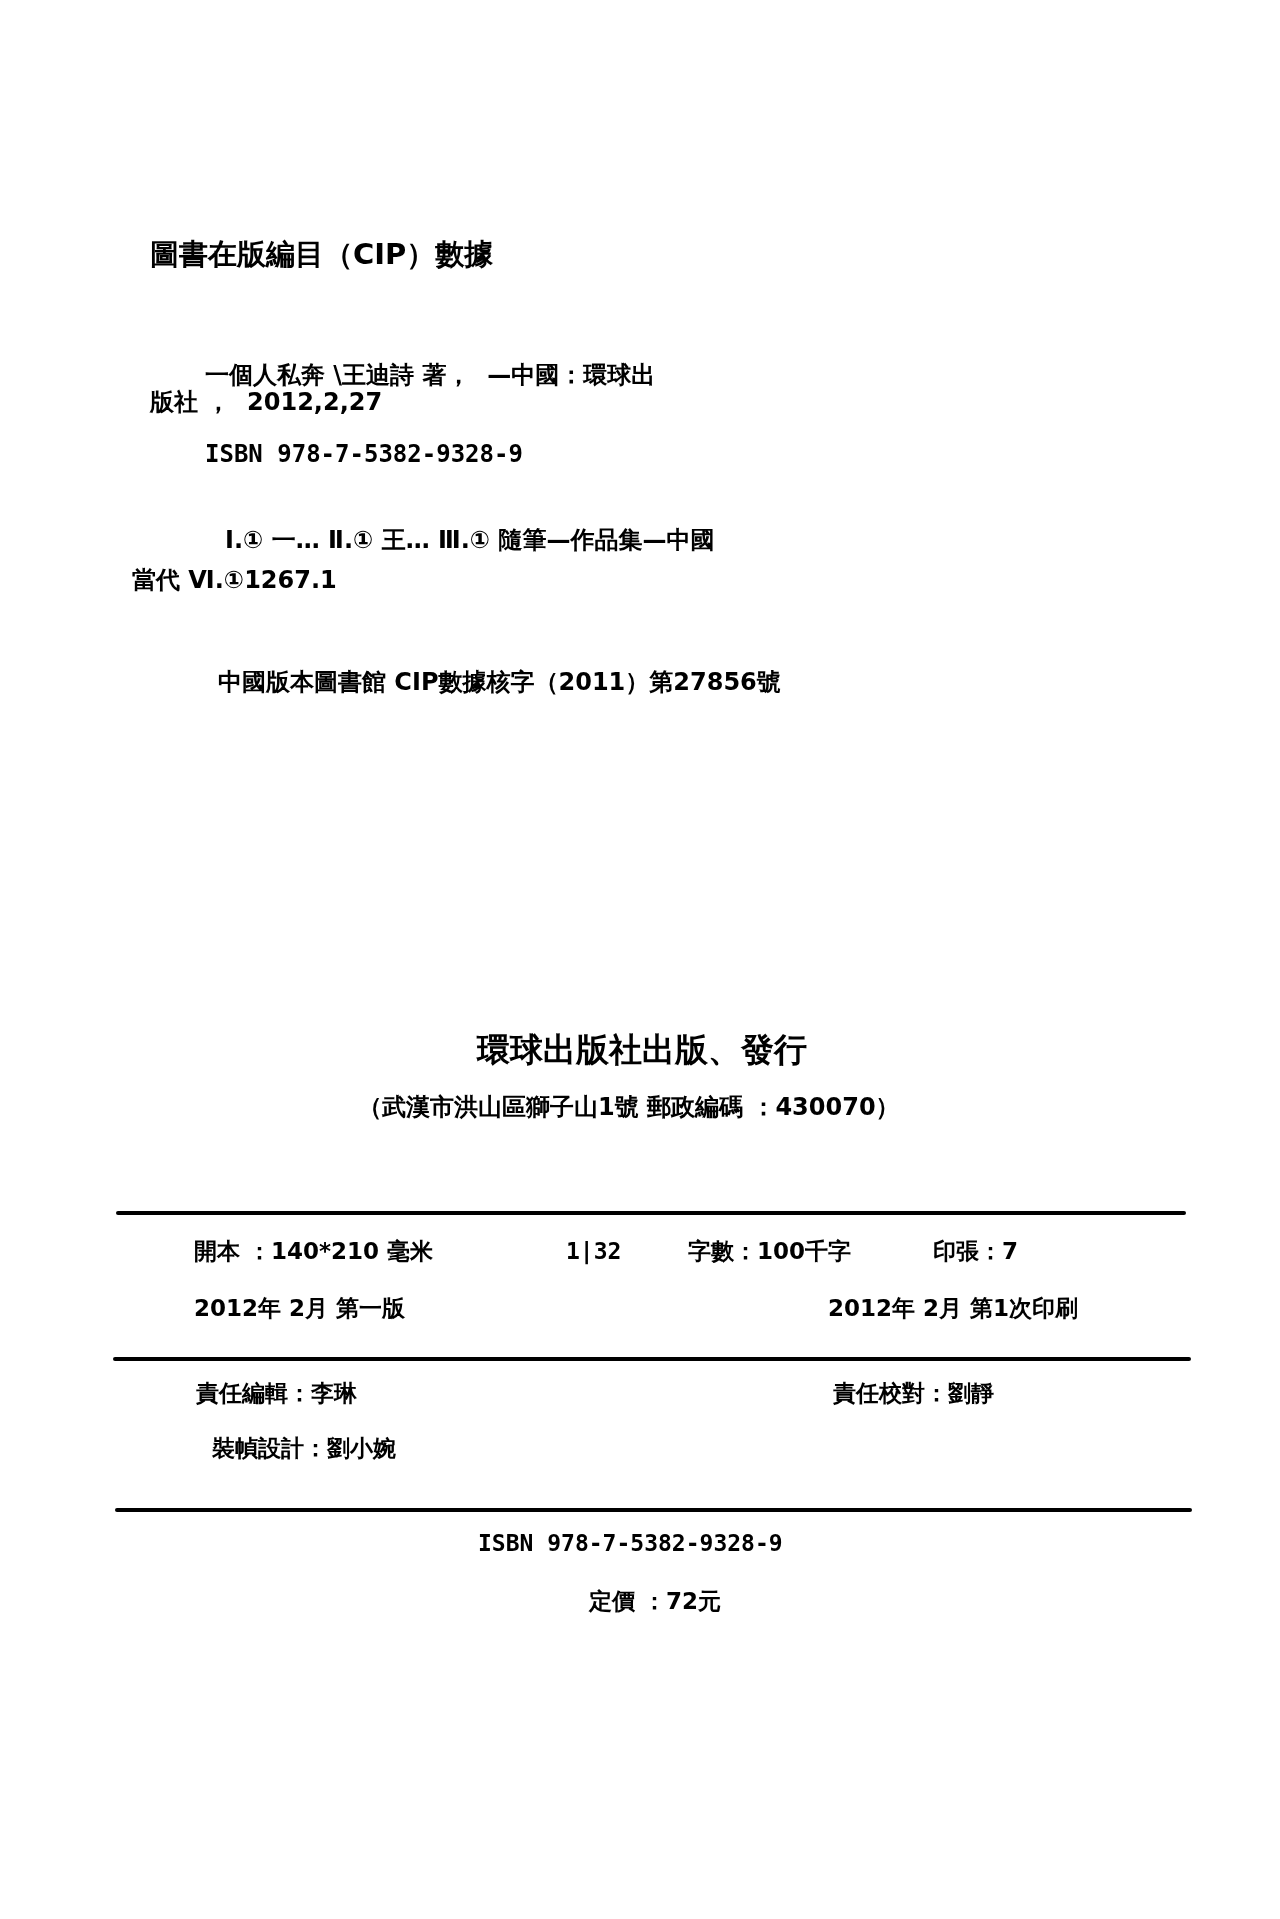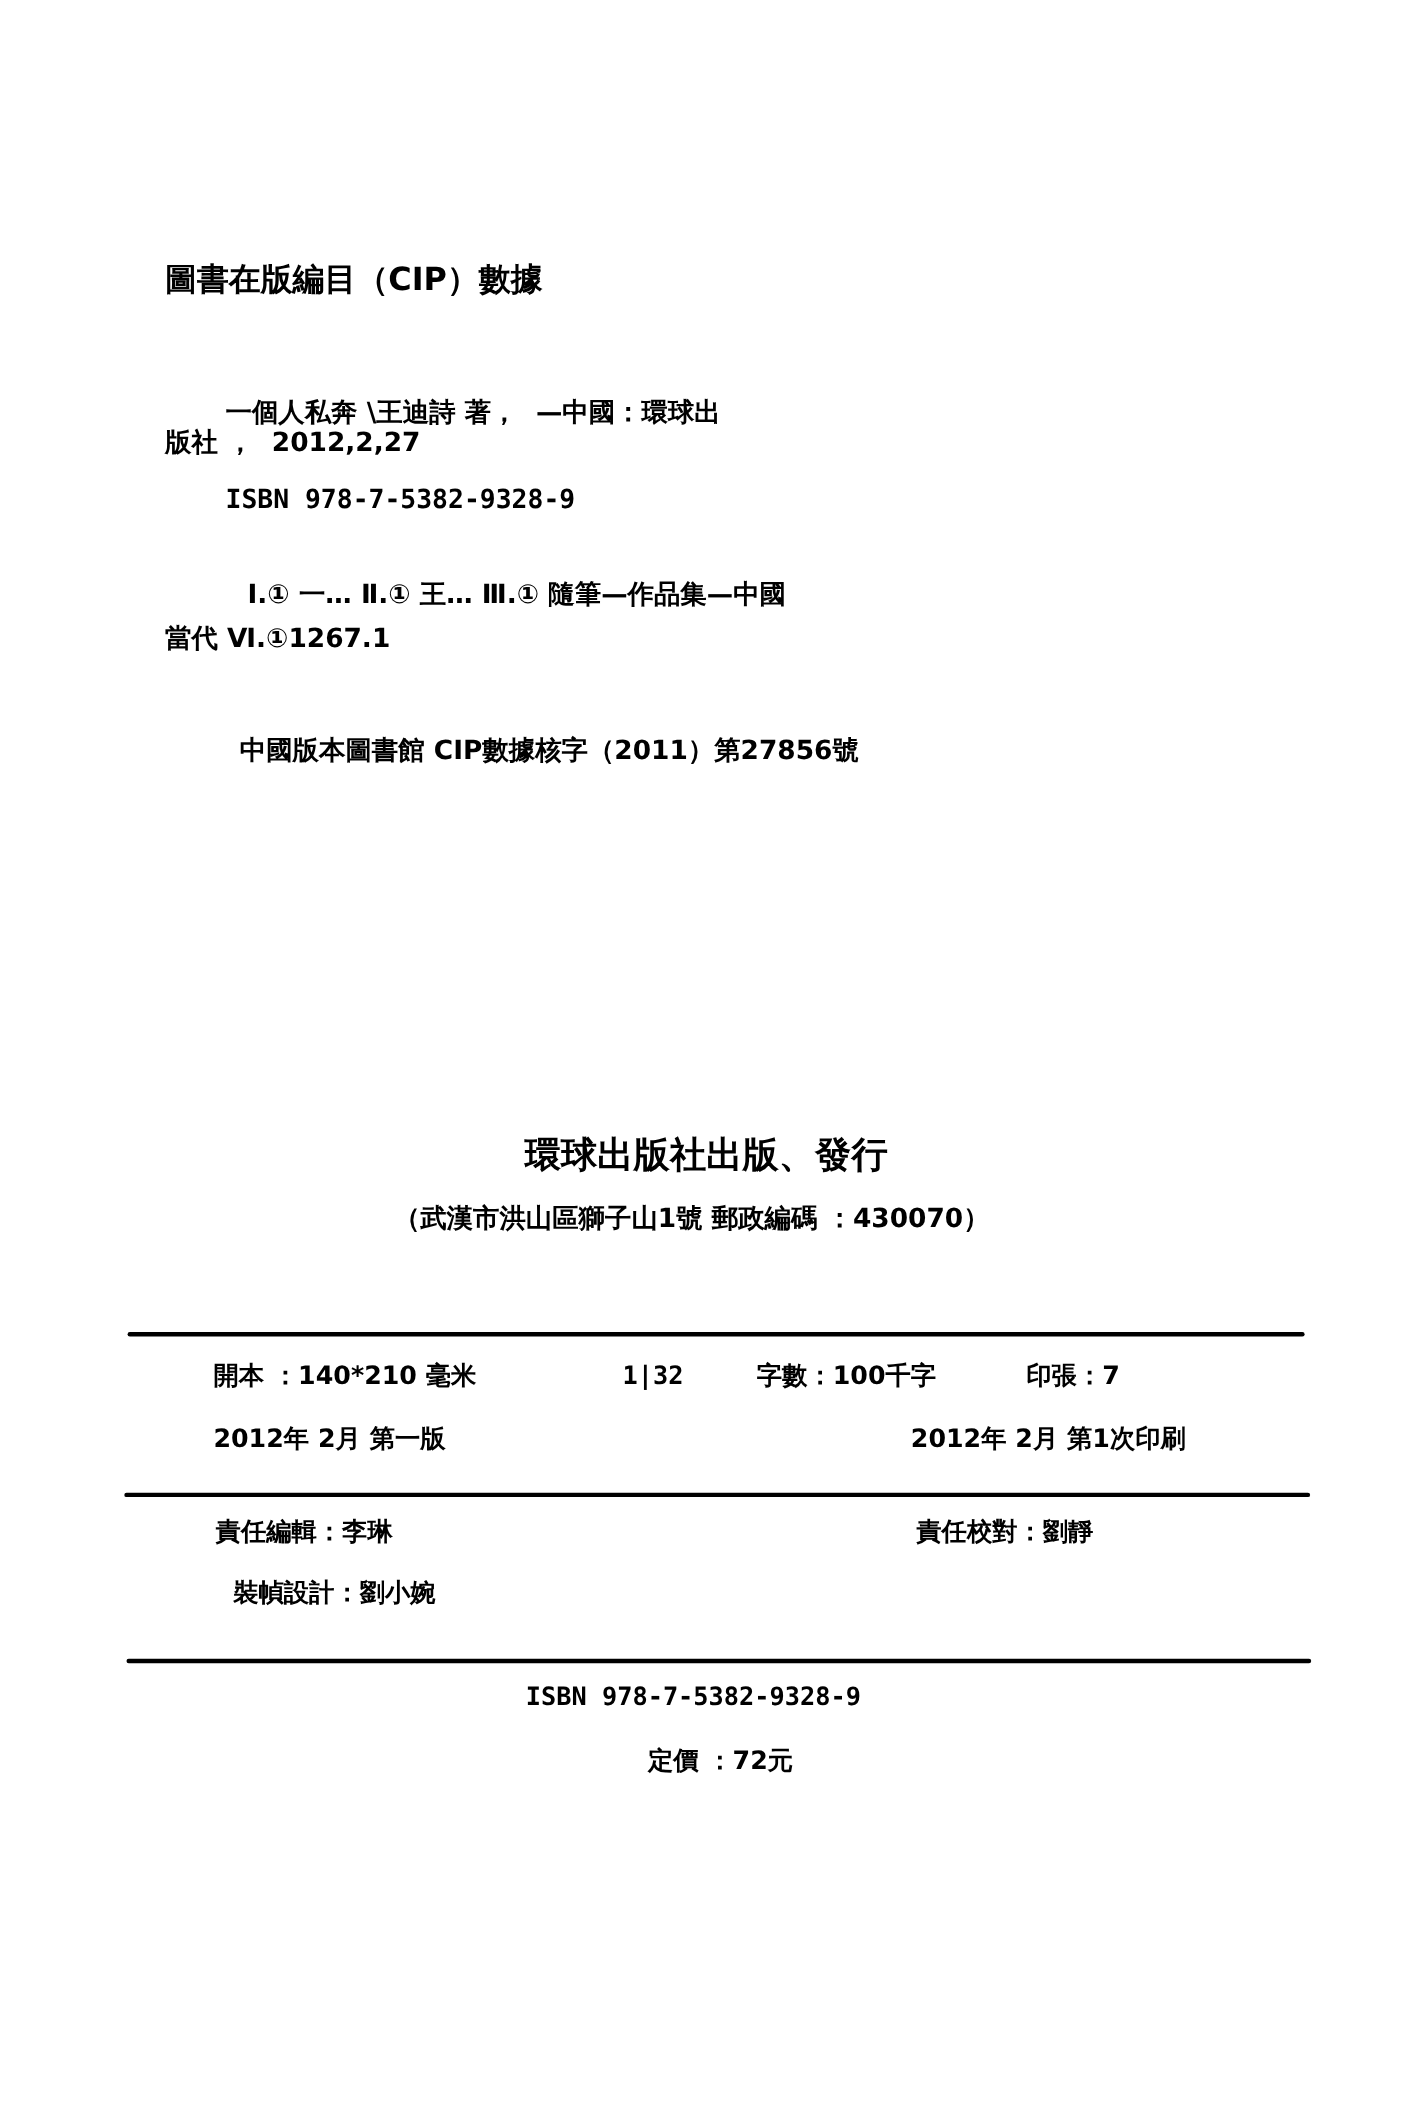--- a/index.html
+++ b/index.html
@@ -21,21 +21,21 @@
 
 <div>
 
   <div class="t h1" style="left:150px; top:240px;">圖書在版編目（CIP）數據</div>
 
   <div class="t b" style="left:205px; top:335px;margin-top:28px;">一個人私奔 \王迪詩 著，  —中國：環球出</div>
   <div class="t b" style="left:150px; top:390px;">版社 ，  2012,2,27</div>
   <div class="t b num" style="left:205px; top:442px;">ISBN 978-7-5382-9328-9</div>
 
   <div class="t b" style="left:225px; top:528px;">Ⅰ.① 一… Ⅱ.① 王… Ⅲ.① 隨筆—作品集—中國</div>
-  <div class="t b" style="left:150px; top:568px;">當代 Ⅵ.①1267.1</div>
+  <div class="t b" style="left:132px; top:568px;">當代 Ⅵ.①1267.1</div>
 
   <div class="t b" style="left:218px; top:670px;">中國版本圖書館 CIP數據核字（2011）第27856號</div>
 
   <div class="t c" style="left:477px; top:1033px;">環球出版社出版、發行</div>
   <div class="t b" style="left:358px; top:1095px;">（武漢市洪山區獅子山1號 郵政編碼 ：430070）</div>
 
   <div class="rule" style="left:116px; top:1211px; width:1070px;"></div>
 
   <div class="t s" style="left:194px; top:1240px;">開本 ：140*210 毫米</div>
   <div class="t s num" style="left:566px; top:1240px;">1|32</div>

